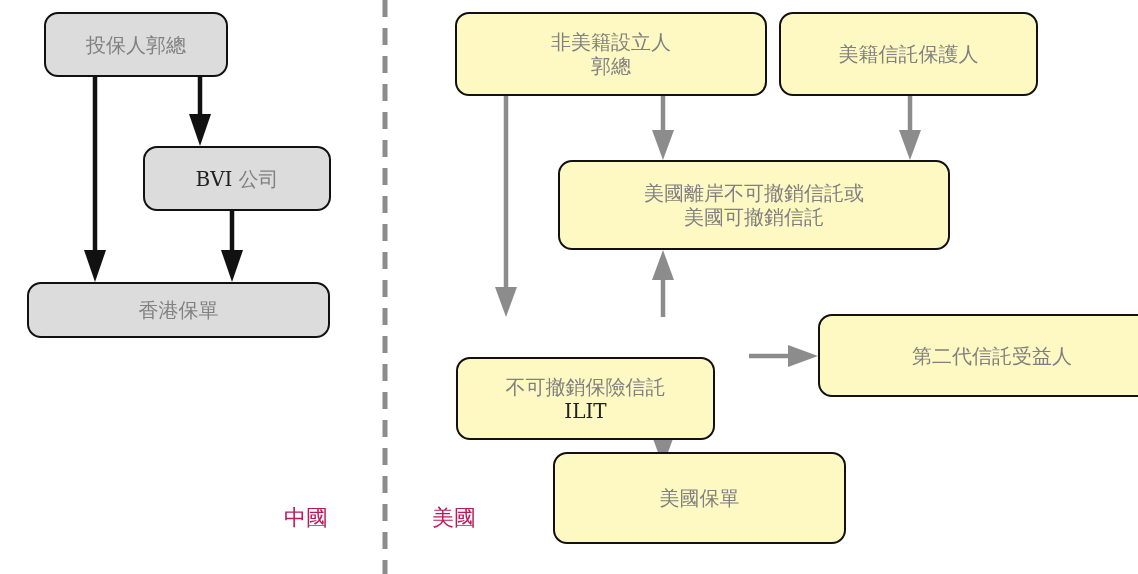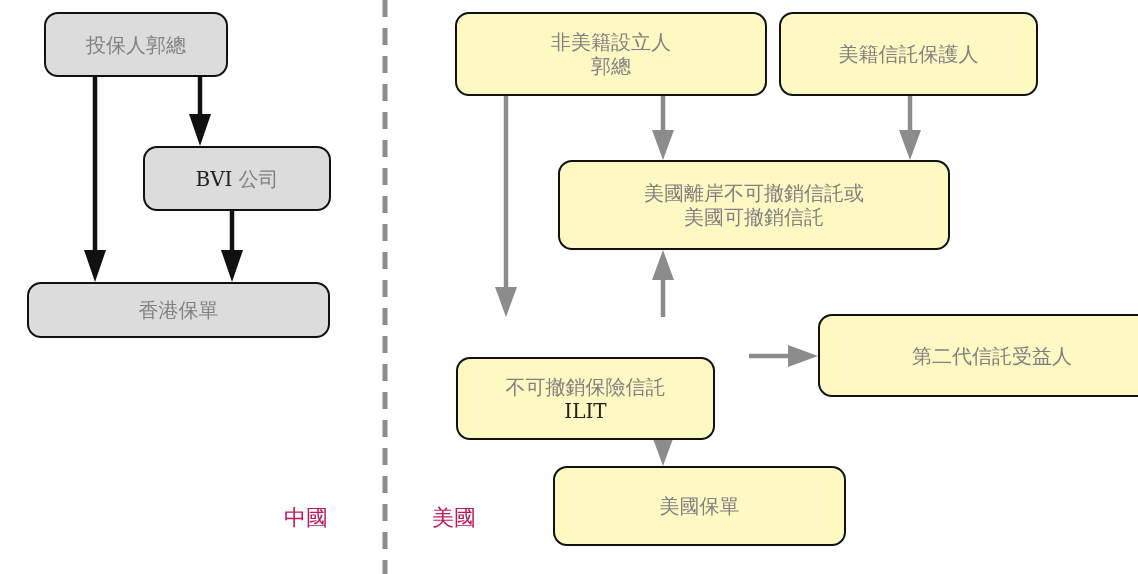--- a/index.html
+++ b/index.html
@@ -99,18 +99,18 @@
 
 <div class="node white" style="left:456px; top:317px; width:259px; height:83px;margin-top:40px;">
   <span>不可撤銷保險信託</span>
   <span class="latin">ILIT</span>
 </div>
 
 <div class="node white" style="left:818px; top:314px; width:348px; height:83px;">
   <span>第二代信託受益人</span>
 </div>
 
-<div class="node white" style="left:553px; top:466px; width:293px; height:80px;">
+<div class="node white" style="left:553px; top:452px; width:293px; height:92px;">
   <span>美國保單</span>
 </div>
 
 <div class="region" style="left:284px; top:503px;">中國</div>
 <div class="region" style="left:432px; top:503px;">美國</div>
 
 </body></html>

